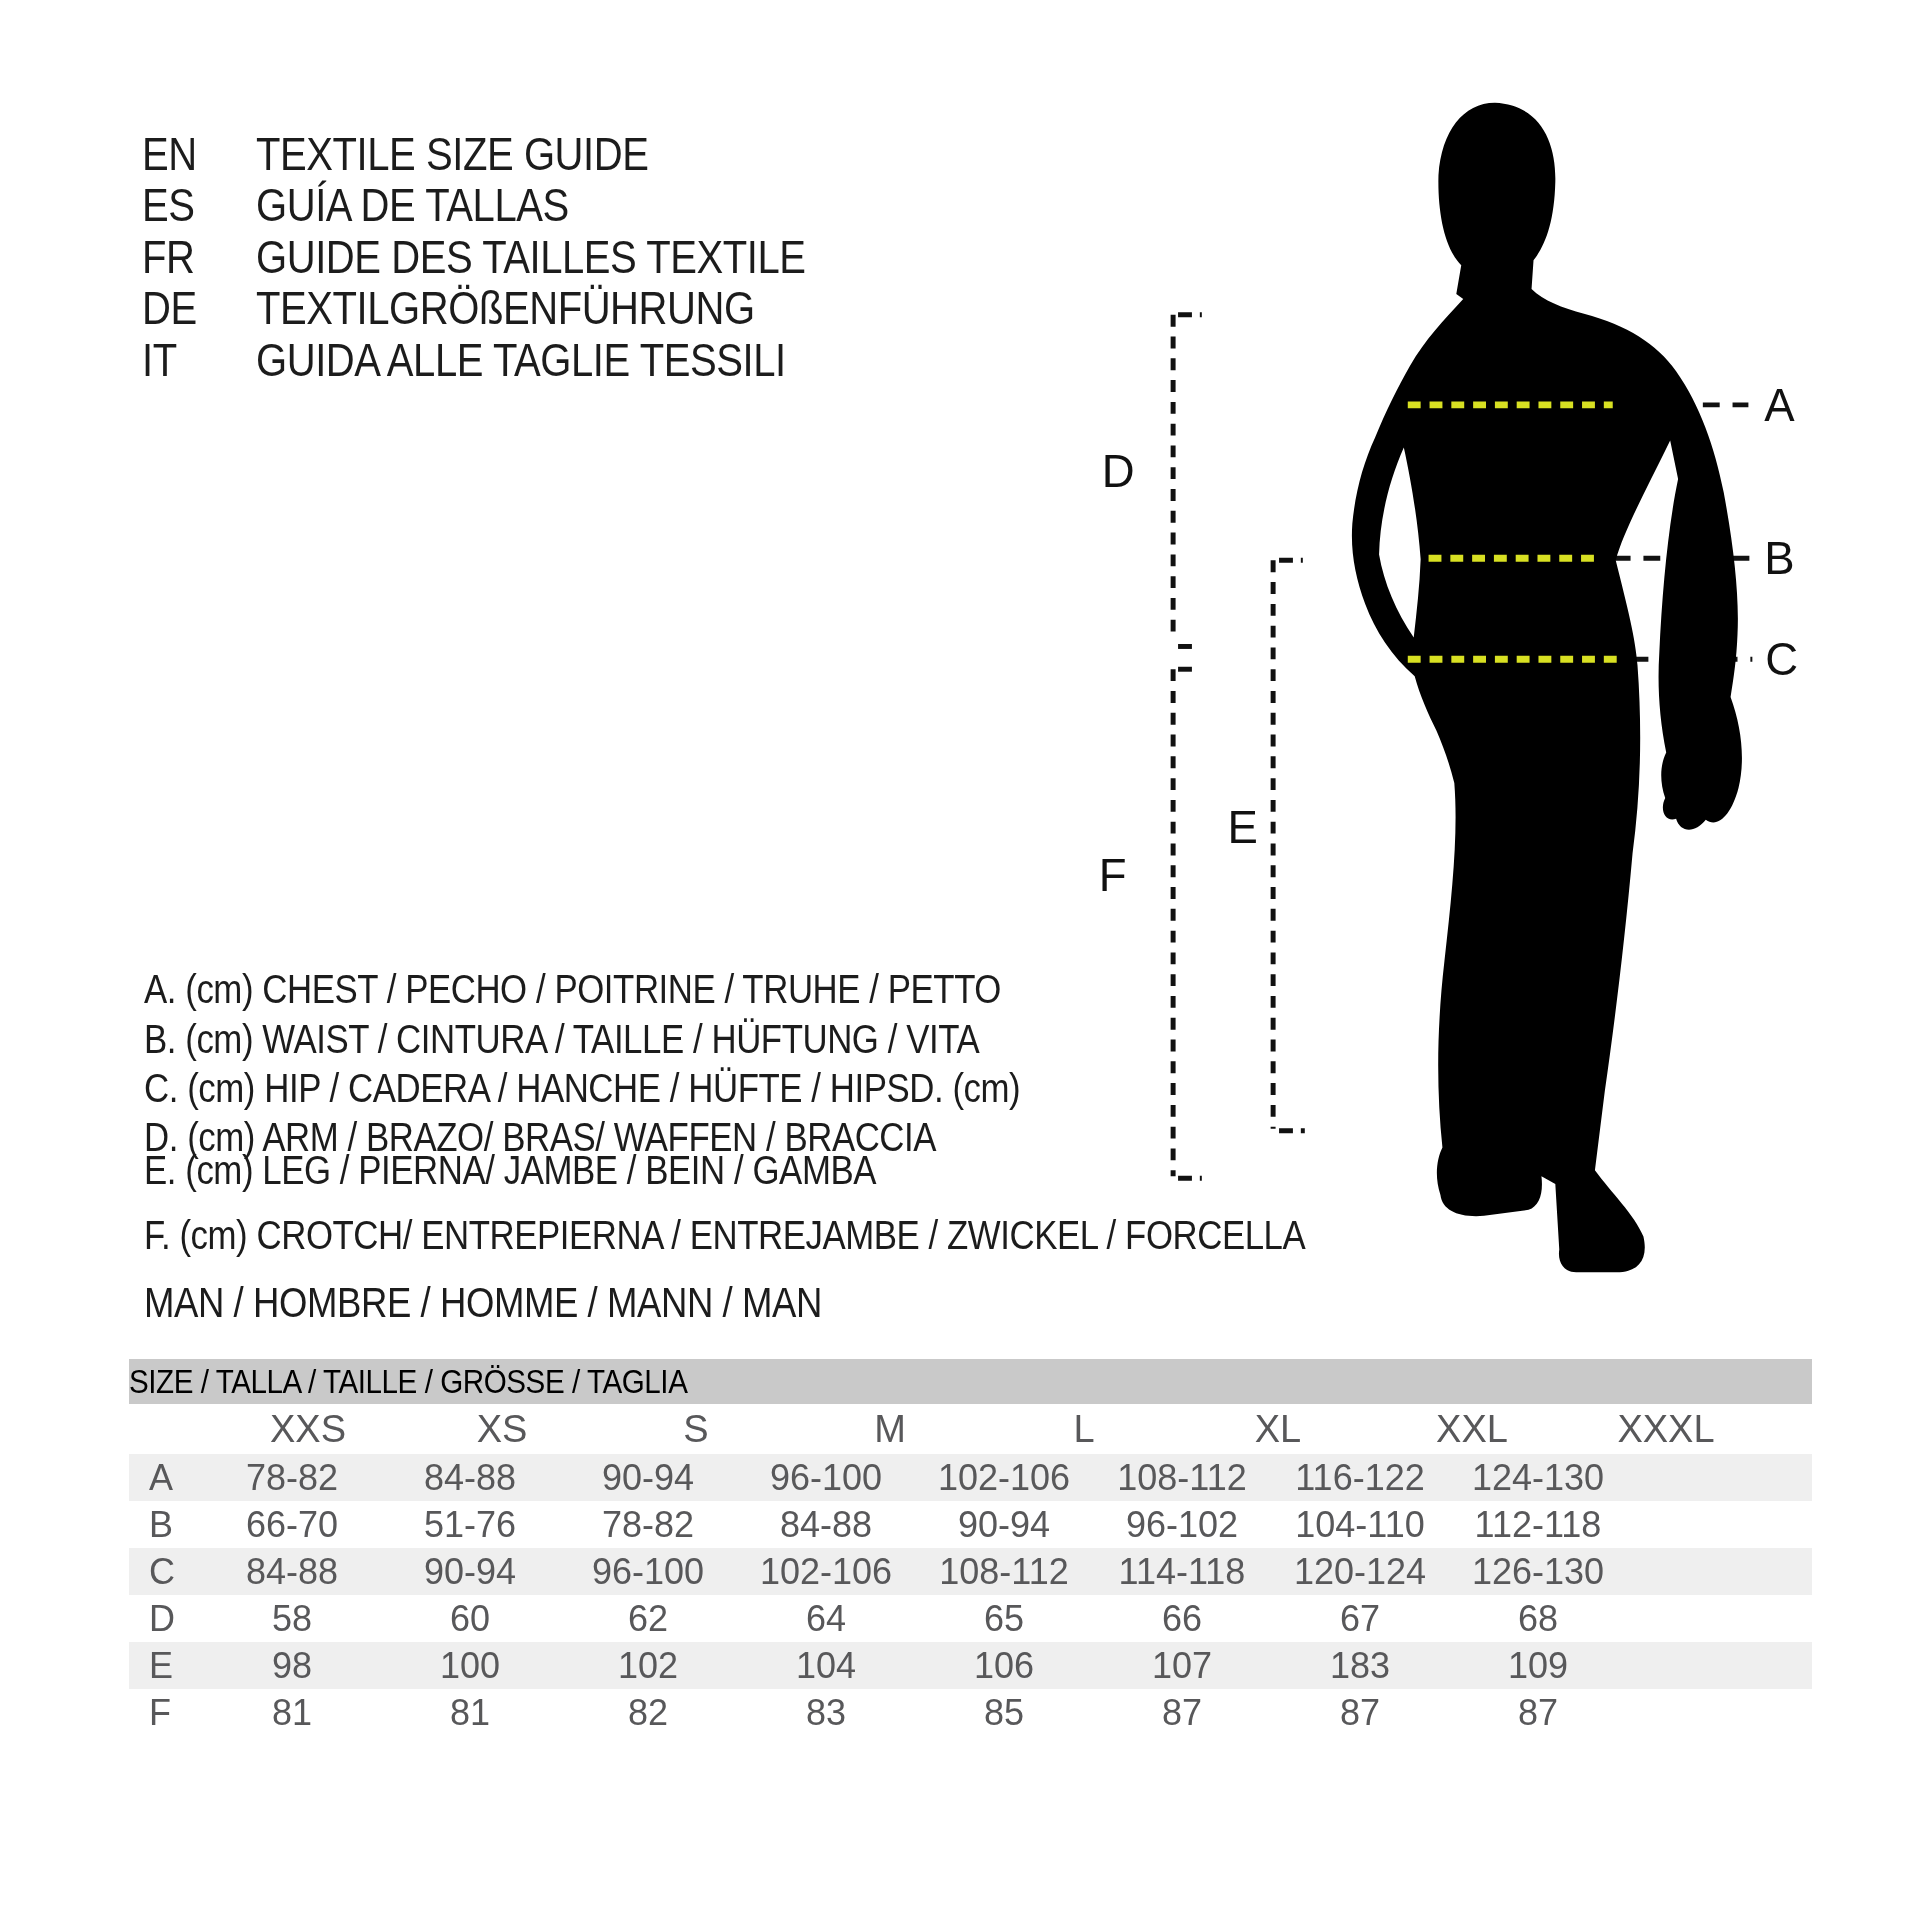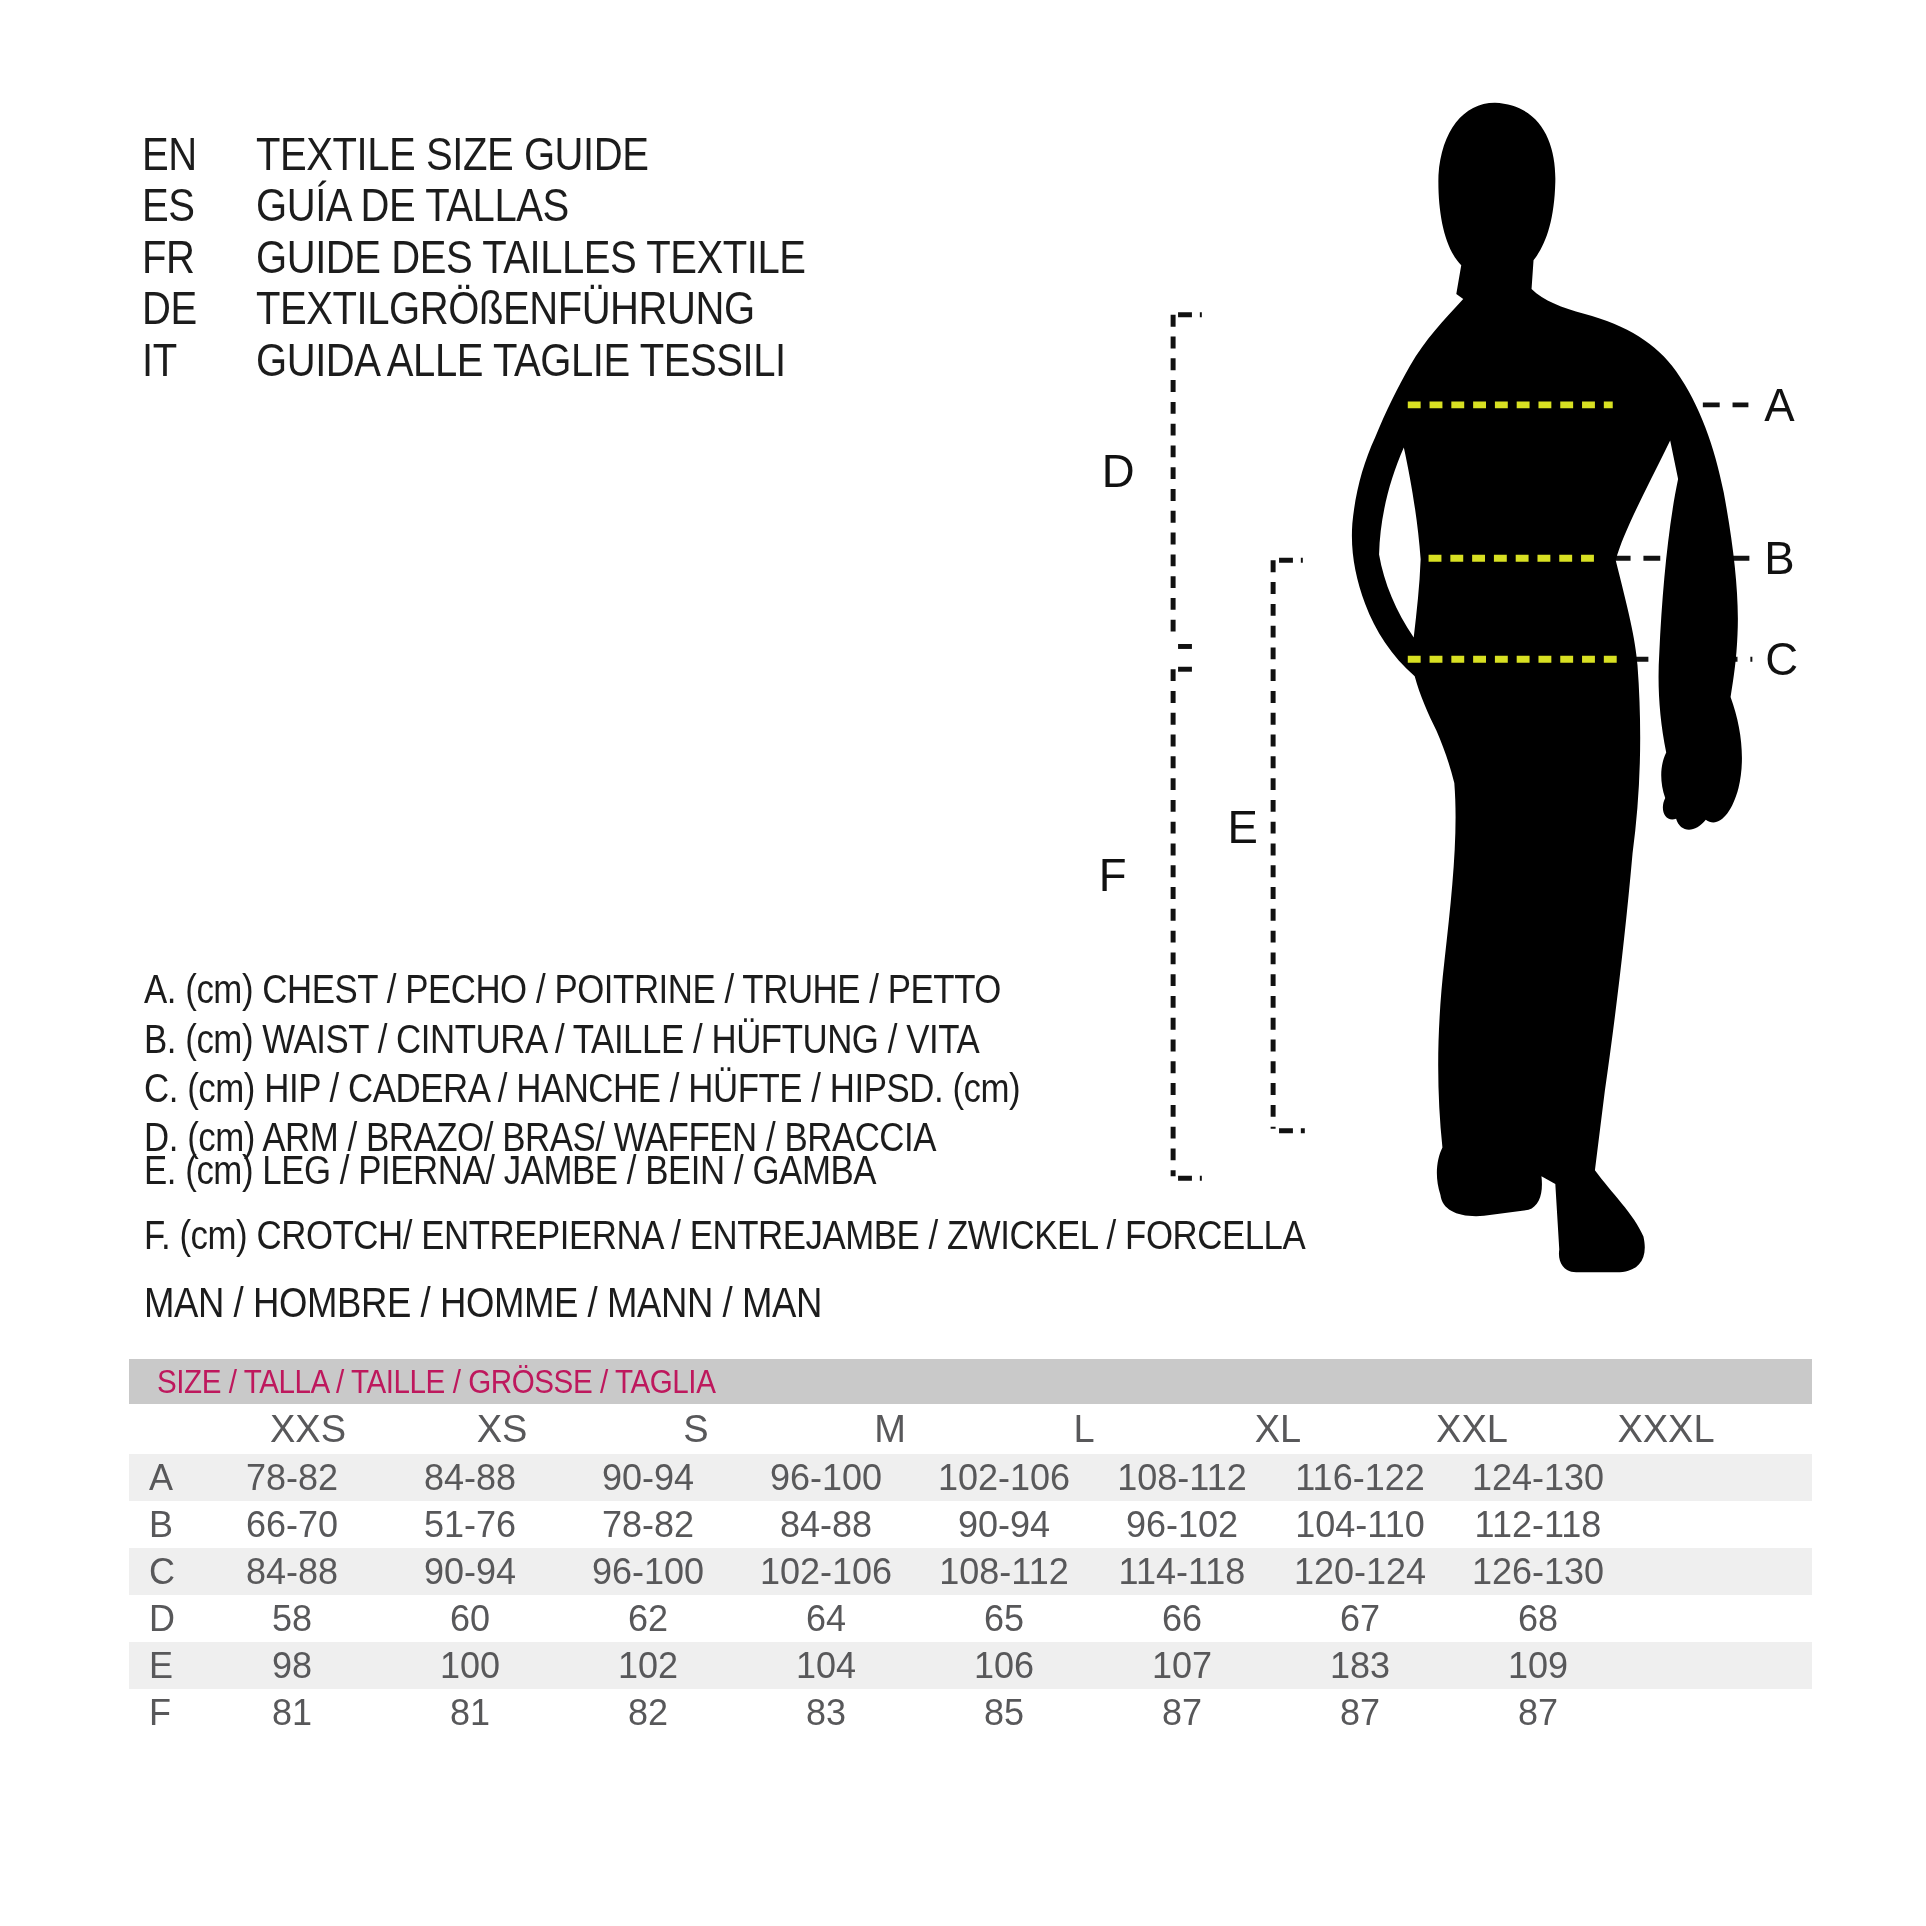--- a/index.html
+++ b/index.html
@@ -18,22 +18,22 @@
   .legend-row { position:absolute; left:144px; height:50px; display:flex; align-items:center; font-size:40px; }
 
   .category-row { position:absolute; left:144px; height:51px; display:flex; align-items:flex-start; font-size:42px; }
 
   
   .figure-svg { position:absolute; left:1069px; top:89px; width:733px; height:1208px; }
   .figure-svg text { font-family:"Liberation Sans", sans-serif; font-size:46px; fill:#111111; }
 
   
   .size-table { position:absolute; left:129px; top:1359px; width:1683px; color:#58585a; }
-  .t-band { height:45px; background:#c9c9c9; display:flex; align-items:center; padding-left:28px;
-            font-size:34px; color:#be185d; }
+  .t-band { height:45px; background:#c9c9c9; display:flex; align-items:center; padding-left:0;
+            font-size:34px; color:#000000; }
   .t-head { display:grid; grid-template-columns:74px repeat(8,178px) 1fr; height:50px; align-items:center;
             font-size:38px;gap:16px; }
   .t-row  { display:grid; grid-template-columns:74px repeat(8,178px) 1fr; height:47px; align-items:center;
             font-size:36px; }
   .t-row.stripe { background:#efefef; }
   .th, .tc { text-align:center; }
   .tl { padding-left:20px; text-align:left; }
 </style>
 </head>
 <body>

